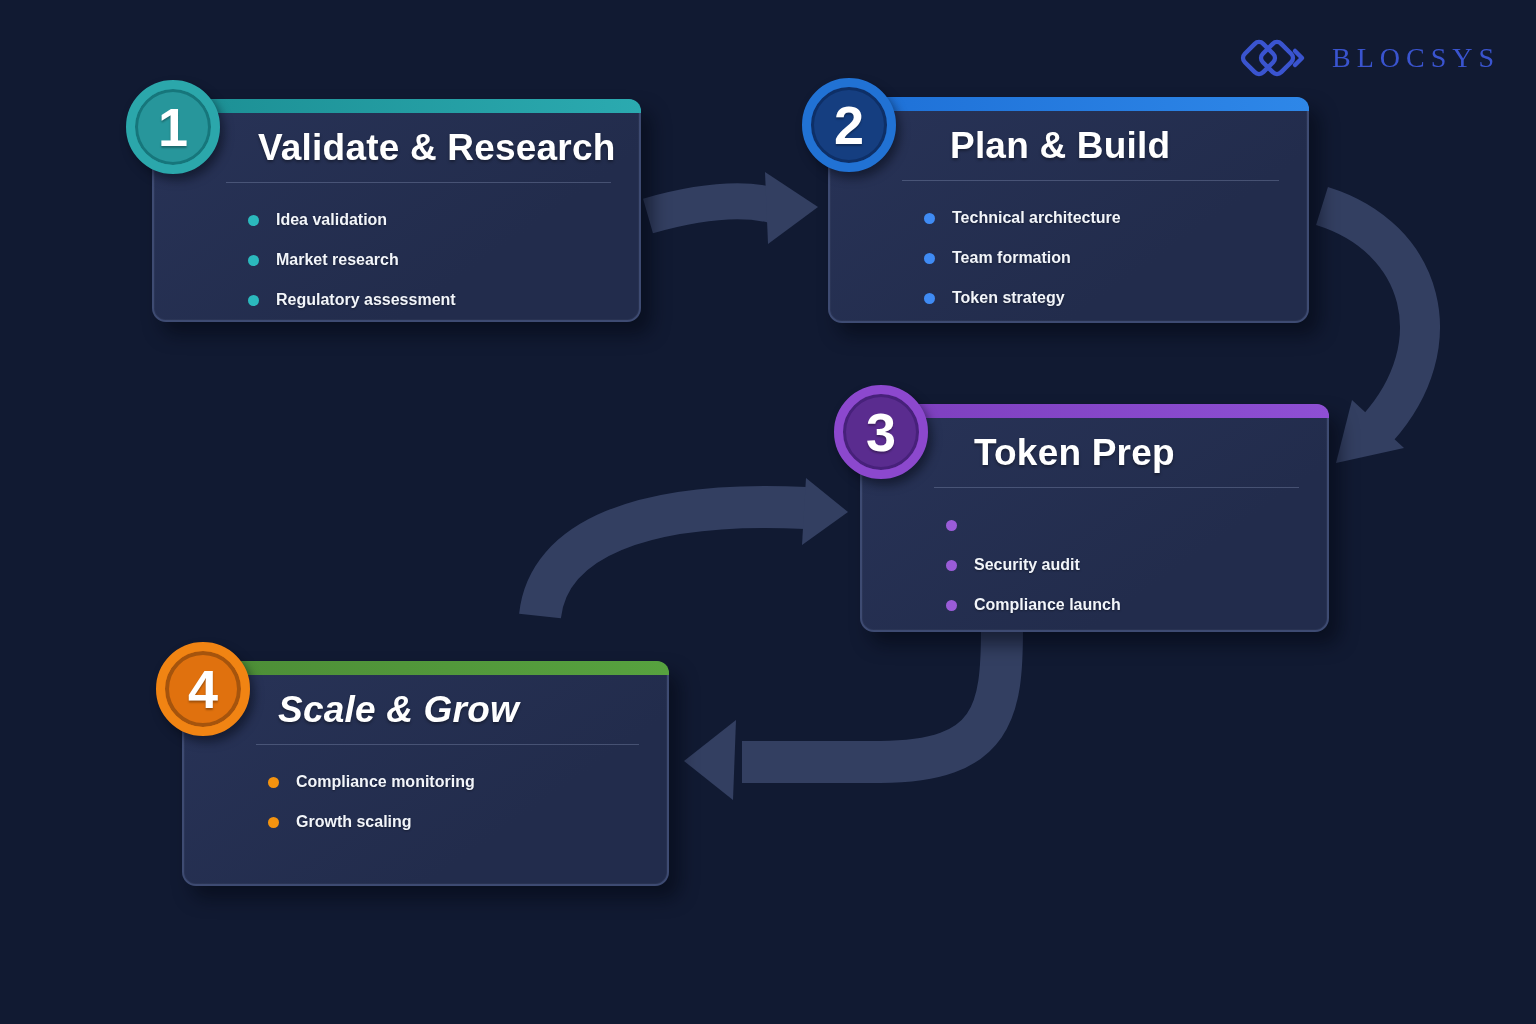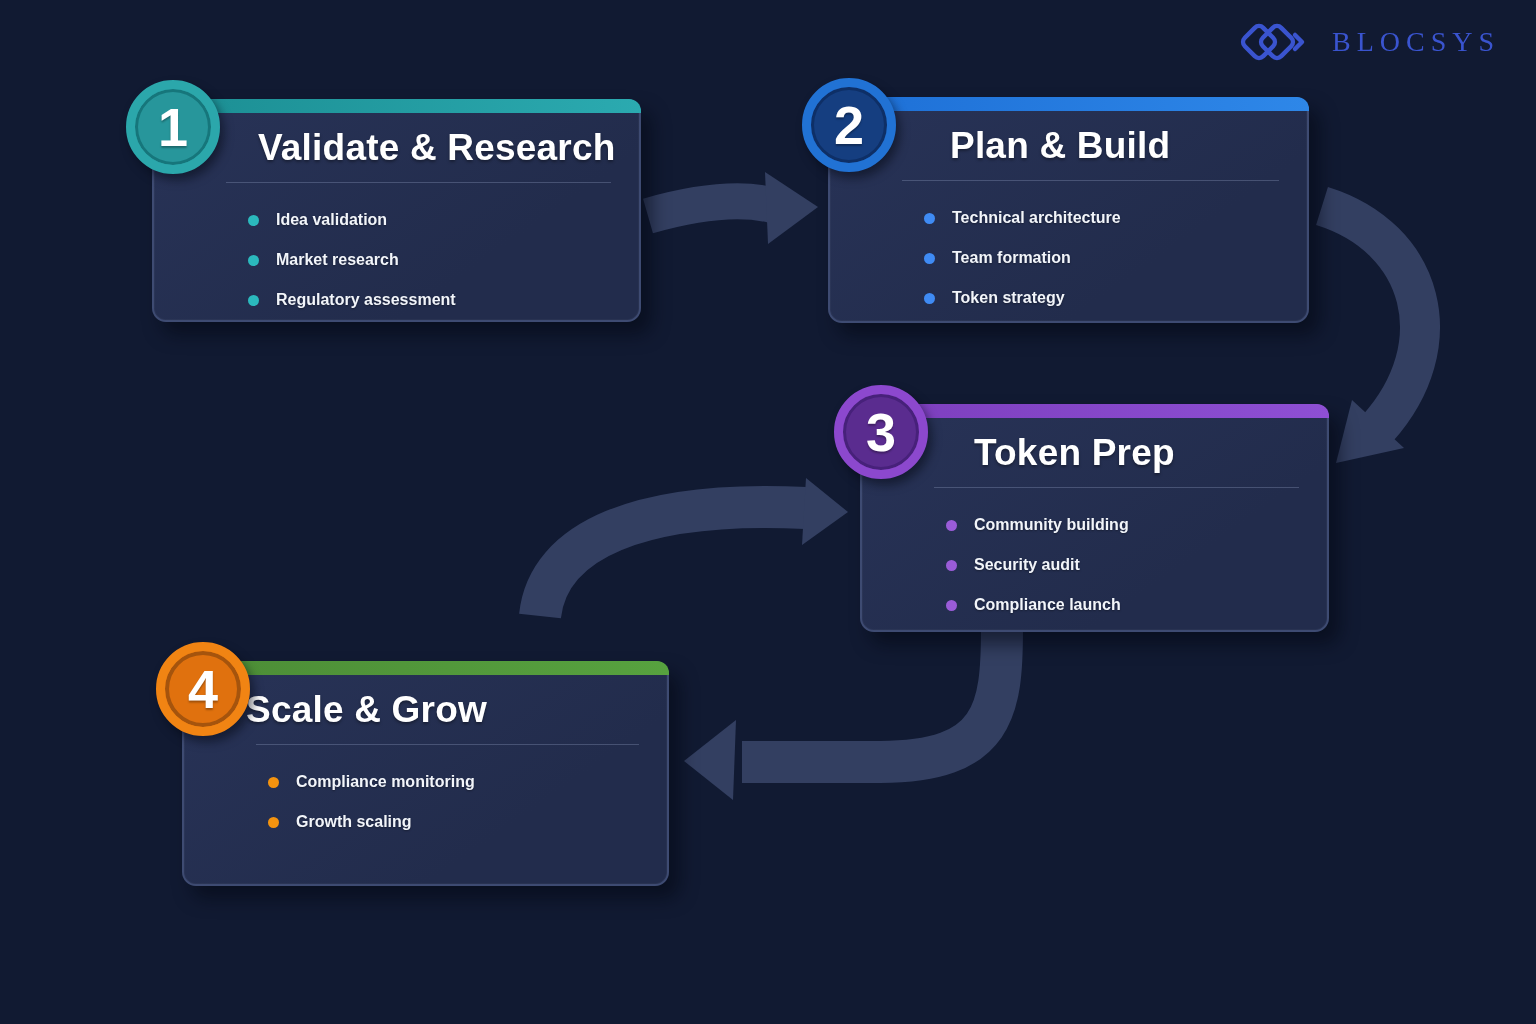--- a/index.html
+++ b/index.html
@@ -63,21 +63,21 @@
     font-size:54px;font-weight:700;color:#ffffff;
     box-shadow:4px 6px 10px rgba(4,7,18,0.5);
     text-shadow:0 2px 2px rgba(0,0,0,0.3);
   }
   .card1 .badge{background:#27969b;border:9px solid #2ba7ab;box-shadow:inset 0 0 0 3px #16767b,4px 6px 10px rgba(4,7,18,0.5);}
   .card2 .badge{background:#153e80;border:9px solid #2172d4;box-shadow:inset 0 0 0 3px #0e2f66,4px 6px 10px rgba(4,7,18,0.5);}
   .card3 .badge{background:#5a2c8f;border:9px solid #8c48ce;box-shadow:inset 0 0 0 3px #47217a,4px 6px 10px rgba(4,7,18,0.5);}
   .card4 .badge{background:#e0710e;border:9px solid #f18413;box-shadow:inset 0 0 0 4px #a5540d,4px 6px 10px rgba(4,7,18,0.5);}
   
   .logo{
-    position:absolute;right:36px;top:16px;z-index:2;
+    position:absolute;right:36px;top:32px;z-index:2;
     display:flex;align-items:center;gap:23px;
   }
   .logo-text{
     font-family:"Liberation Serif","DejaVu Serif",serif;
     font-size:28px;letter-spacing:6px;color:#3a54cf;font-weight:400;
   }
 </style>
 </head>
 <body>
 
@@ -162,39 +162,38 @@
   <section class="card card3">
     <div class="badge">
       <span>3</span>
     </div>
     <div class="topbar"></div>
     <h2 class="title" style="margin-left:112px;">Token Prep</h2>
     <div class="divider"></div>
     <ul class="items" style="padding-left:84px;">
       <li>
           <span class="dot"></span>
-          <span>Community building</span>
         </li>
       <li>
           <span class="dot"></span>
           <span>Security audit</span>
         </li>
       <li>
           <span class="dot"></span>
           <span>Compliance launch</span>
         </li>
     </ul>
   </section>
 
   <section class="card card4">
     <div class="badge">
       <span>4</span>
     </div>
     <div class="topbar"></div>
-    <h2 class="title" style="margin-left:62px;">Scale &amp; Grow</h2>
+    <h2 class="title" style="margin-left:94px;font-style:italic;">Scale &amp; Grow</h2>
     <div class="divider"></div>
     <ul class="items" style="padding-left:84px;">
       <li>
           <span class="dot"></span>
           <span>Compliance monitoring</span>
         </li>
       <li>
           <span class="dot"></span>
           <span>Growth scaling</span>
         </li>

